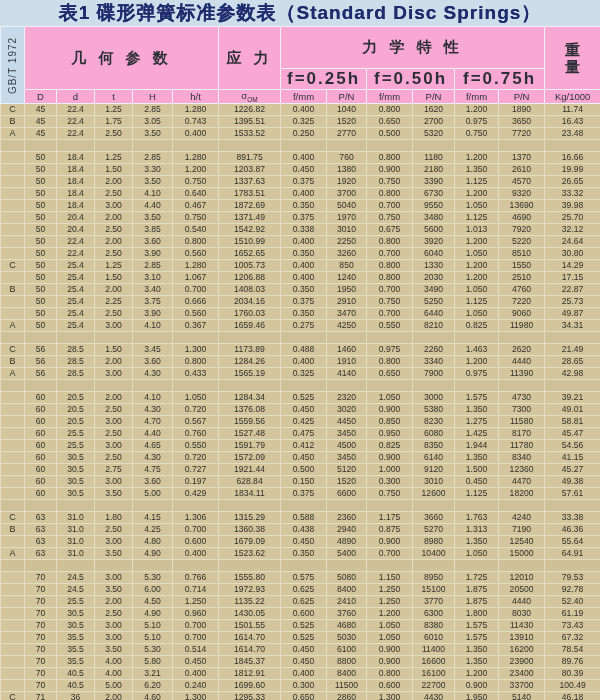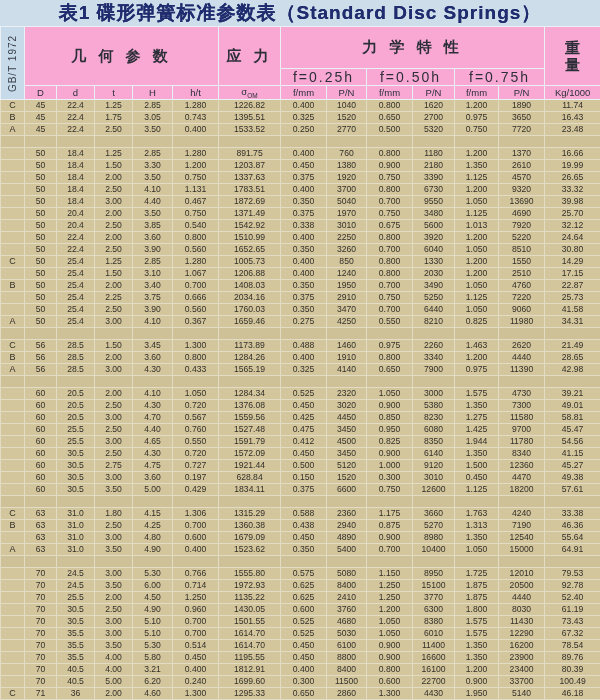--- a/index.html
+++ b/index.html
@@ -19,21 +19,21 @@
     background:#d3c59c;
   }
   th,td{padding:0;margin:0;overflow:hidden;white-space:nowrap;}
   thead th{
     background:#f9a8d4;border:1px solid #e9f1f6;color:#2c2f38;
     font-weight:bold;vertical-align:middle;text-align:center;
   }
   tr.h1 th.grp{font-size:15px;letter-spacing:4px;}
   tr.h1{height:42px;}
   tr.h2{height:16px;}
-  tr.h2 th{font-size:14px;font-weight:normal;letter-spacing:2px;margin-top:12px;}
+  tr.h2 th{font-size:17px;font-weight:bold;letter-spacing:2px;margin-top:12px;}
   tr.h3{height:14px;}
   tr.h3 th{font-size:9.5px;font-weight:normal;letter-spacing:0;}
   tr.h3 th sub{font-size:6.5px;}
   th.side{background:#c6daea;}
   .vert{
     display:flex;align-items:center;justify-content:center;height:100%;
   }
   .vert span{
     transform:rotate(-90deg);white-space:nowrap;
     font-size:10px;font-weight:normal;color:#3a3f49;letter-spacing:1px;
@@ -217,21 +217,21 @@
           <td data-name="value-cell">1.125</td>
           <td data-name="value-cell">4570</td>
           <td data-name="value-cell">26.65</td>
         </tr>
         <tr data-name="table-row">
           <td data-name="series-letter-cell"></td>
           <td data-name="value-cell">50</td>
           <td data-name="value-cell">18.4</td>
           <td data-name="value-cell">2.50</td>
           <td data-name="value-cell">4.10</td>
-          <td data-name="value-cell">1.131</td>
+          <td data-name="value-cell">0.640</td>
           <td data-name="value-cell">1783.51</td>
           <td data-name="value-cell">0.400</td>
           <td data-name="value-cell">3700</td>
           <td data-name="value-cell">0.800</td>
           <td data-name="value-cell">6730</td>
           <td data-name="value-cell">1.200</td>
           <td data-name="value-cell">9320</td>
           <td data-name="value-cell">33.32</td>
         </tr>
         <tr data-name="table-row">
@@ -385,21 +385,21 @@
           <td data-name="value-cell">2.50</td>
           <td data-name="value-cell">3.90</td>
           <td data-name="value-cell">0.560</td>
           <td data-name="value-cell">1760.03</td>
           <td data-name="value-cell">0.350</td>
           <td data-name="value-cell">3470</td>
           <td data-name="value-cell">0.700</td>
           <td data-name="value-cell">6440</td>
           <td data-name="value-cell">1.050</td>
           <td data-name="value-cell">9060</td>
-          <td data-name="value-cell">41.58</td>
+          <td data-name="value-cell">49.87</td>
         </tr>
         <tr data-name="table-row">
           <td data-name="series-letter-cell">A</td>
           <td data-name="value-cell">50</td>
           <td data-name="value-cell">25.4</td>
           <td data-name="value-cell">3.00</td>
           <td data-name="value-cell">4.10</td>
           <td data-name="value-cell">0.367</td>
           <td data-name="value-cell">1659.46</td>
           <td data-name="value-cell">0.275</td>
@@ -544,21 +544,21 @@
           <td data-name="value-cell">25.5</td>
           <td data-name="value-cell">2.50</td>
           <td data-name="value-cell">4.40</td>
           <td data-name="value-cell">0.760</td>
           <td data-name="value-cell">1527.48</td>
           <td data-name="value-cell">0.475</td>
           <td data-name="value-cell">3450</td>
           <td data-name="value-cell">0.950</td>
           <td data-name="value-cell">6080</td>
           <td data-name="value-cell">1.425</td>
-          <td data-name="value-cell">9700</td>
+          <td data-name="value-cell">8170</td>
           <td data-name="value-cell">45.47</td>
         </tr>
         <tr data-name="table-row">
           <td data-name="series-letter-cell"></td>
           <td data-name="value-cell">60</td>
           <td data-name="value-cell">25.5</td>
           <td data-name="value-cell">3.00</td>
           <td data-name="value-cell">4.65</td>
           <td data-name="value-cell">0.550</td>
           <td data-name="value-cell">1591.79</td>
@@ -816,21 +816,21 @@
           <td data-name="value-cell">35.5</td>
           <td data-name="value-cell">3.00</td>
           <td data-name="value-cell">5.10</td>
           <td data-name="value-cell">0.700</td>
           <td data-name="value-cell">1614.70</td>
           <td data-name="value-cell">0.525</td>
           <td data-name="value-cell">5030</td>
           <td data-name="value-cell">1.050</td>
           <td data-name="value-cell">6010</td>
           <td data-name="value-cell">1.575</td>
-          <td data-name="value-cell">12290</td>
+          <td data-name="value-cell">13910</td>
           <td data-name="value-cell">67.32</td>
         </tr>
         <tr data-name="table-row">
           <td data-name="series-letter-cell"></td>
           <td data-name="value-cell">70</td>
           <td data-name="value-cell">35.5</td>
           <td data-name="value-cell">3.50</td>
           <td data-name="value-cell">5.30</td>
           <td data-name="value-cell">0.514</td>
           <td data-name="value-cell">1614.70</td>
@@ -842,21 +842,21 @@
           <td data-name="value-cell">16200</td>
           <td data-name="value-cell">78.54</td>
         </tr>
         <tr data-name="table-row">
           <td data-name="series-letter-cell"></td>
           <td data-name="value-cell">70</td>
           <td data-name="value-cell">35.5</td>
           <td data-name="value-cell">4.00</td>
           <td data-name="value-cell">5.80</td>
           <td data-name="value-cell">0.450</td>
-          <td data-name="value-cell">1195.55</td>
+          <td data-name="value-cell">1845.37</td>
           <td data-name="value-cell">0.450</td>
           <td data-name="value-cell">8800</td>
           <td data-name="value-cell">0.900</td>
           <td data-name="value-cell">16600</td>
           <td data-name="value-cell">1.350</td>
           <td data-name="value-cell">23900</td>
           <td data-name="value-cell">89.76</td>
         </tr>
         <tr data-name="table-row">
           <td data-name="series-letter-cell"></td>

